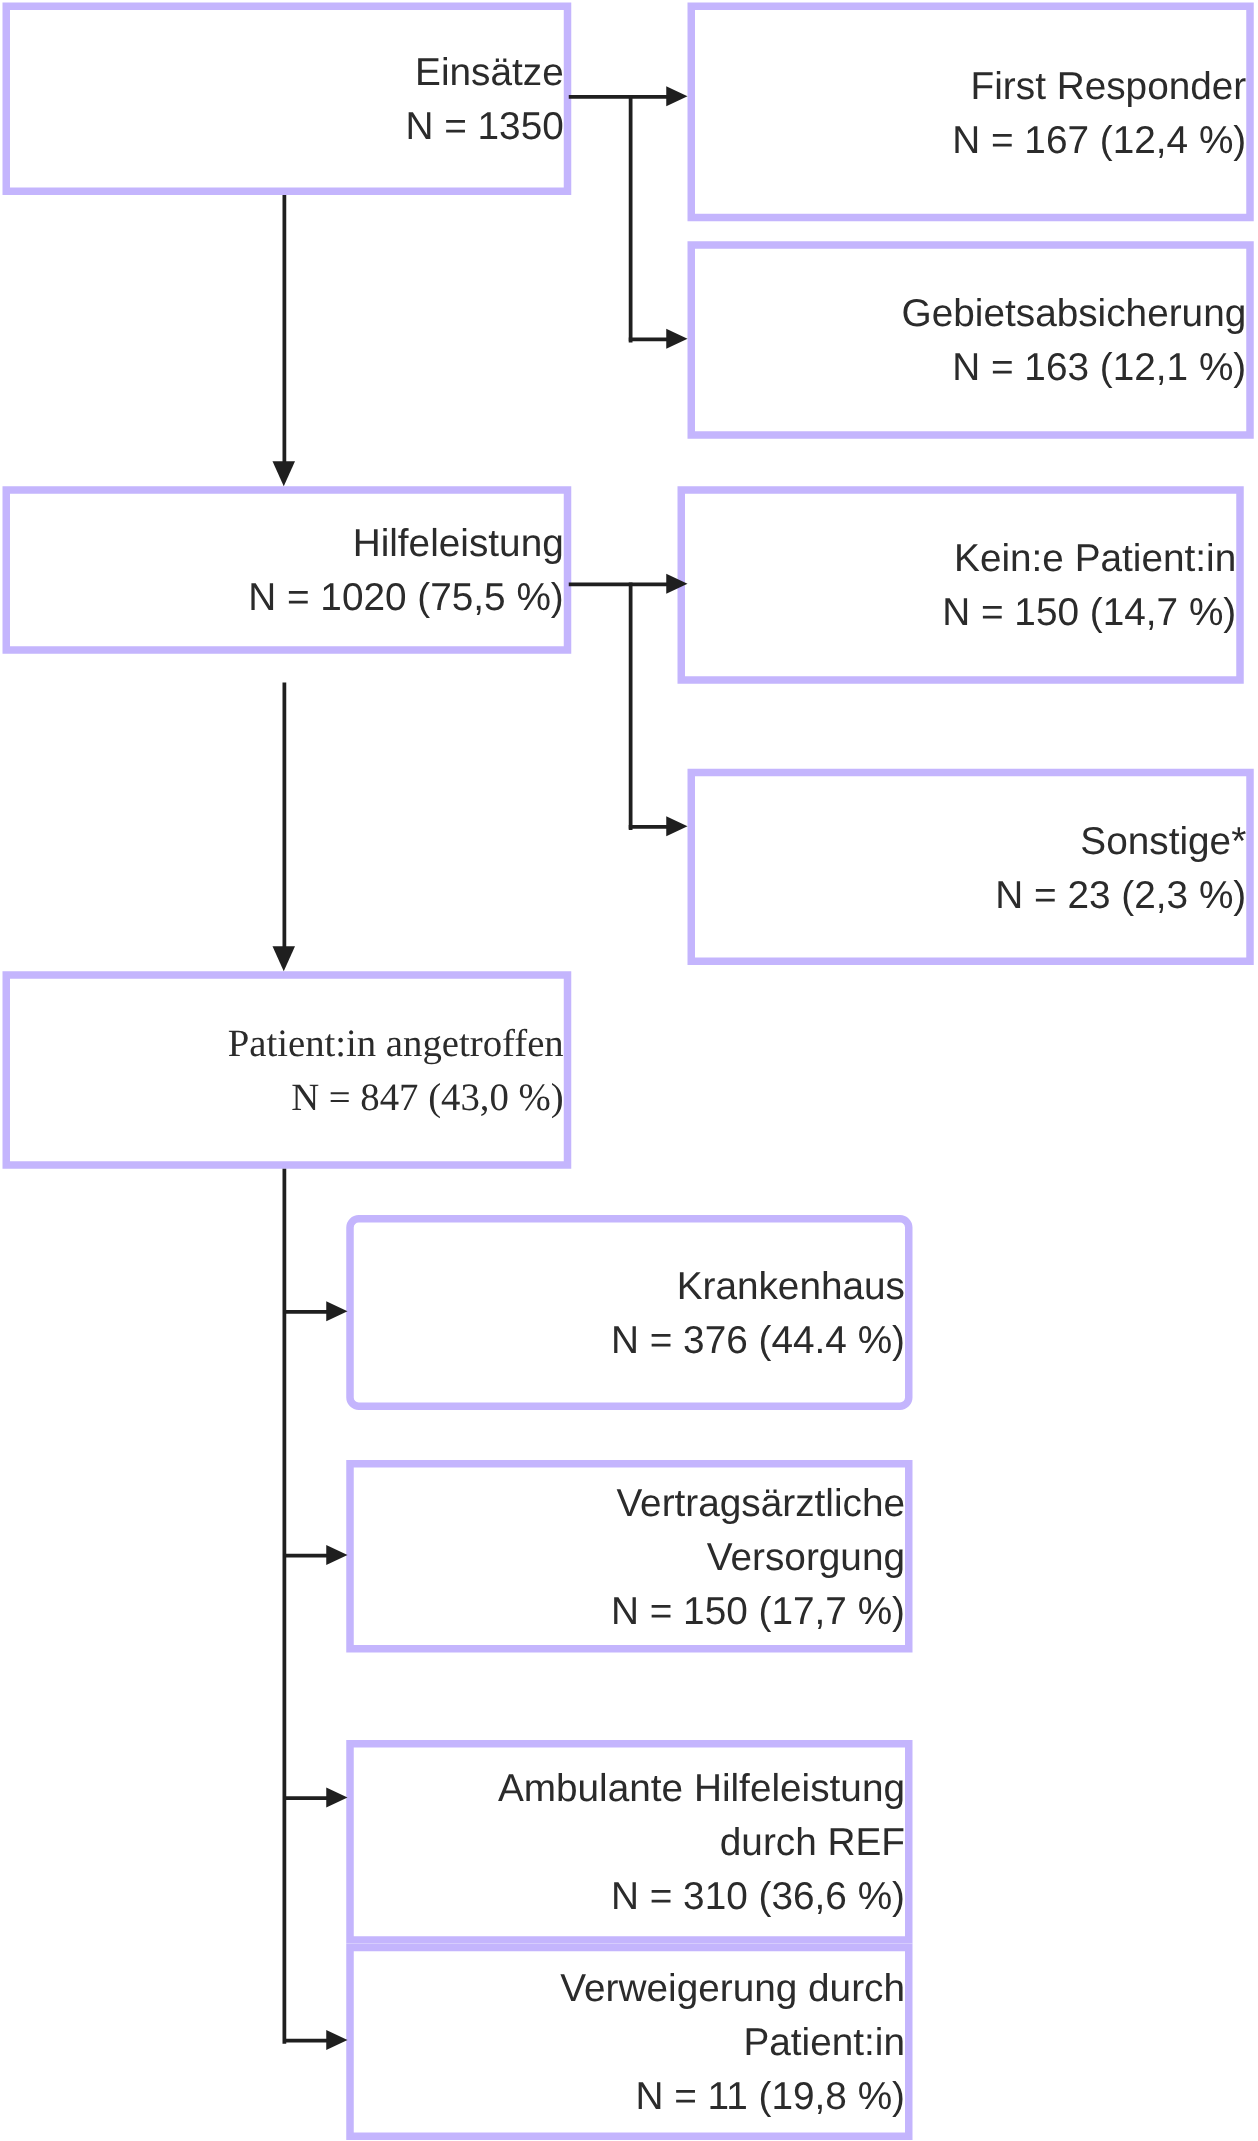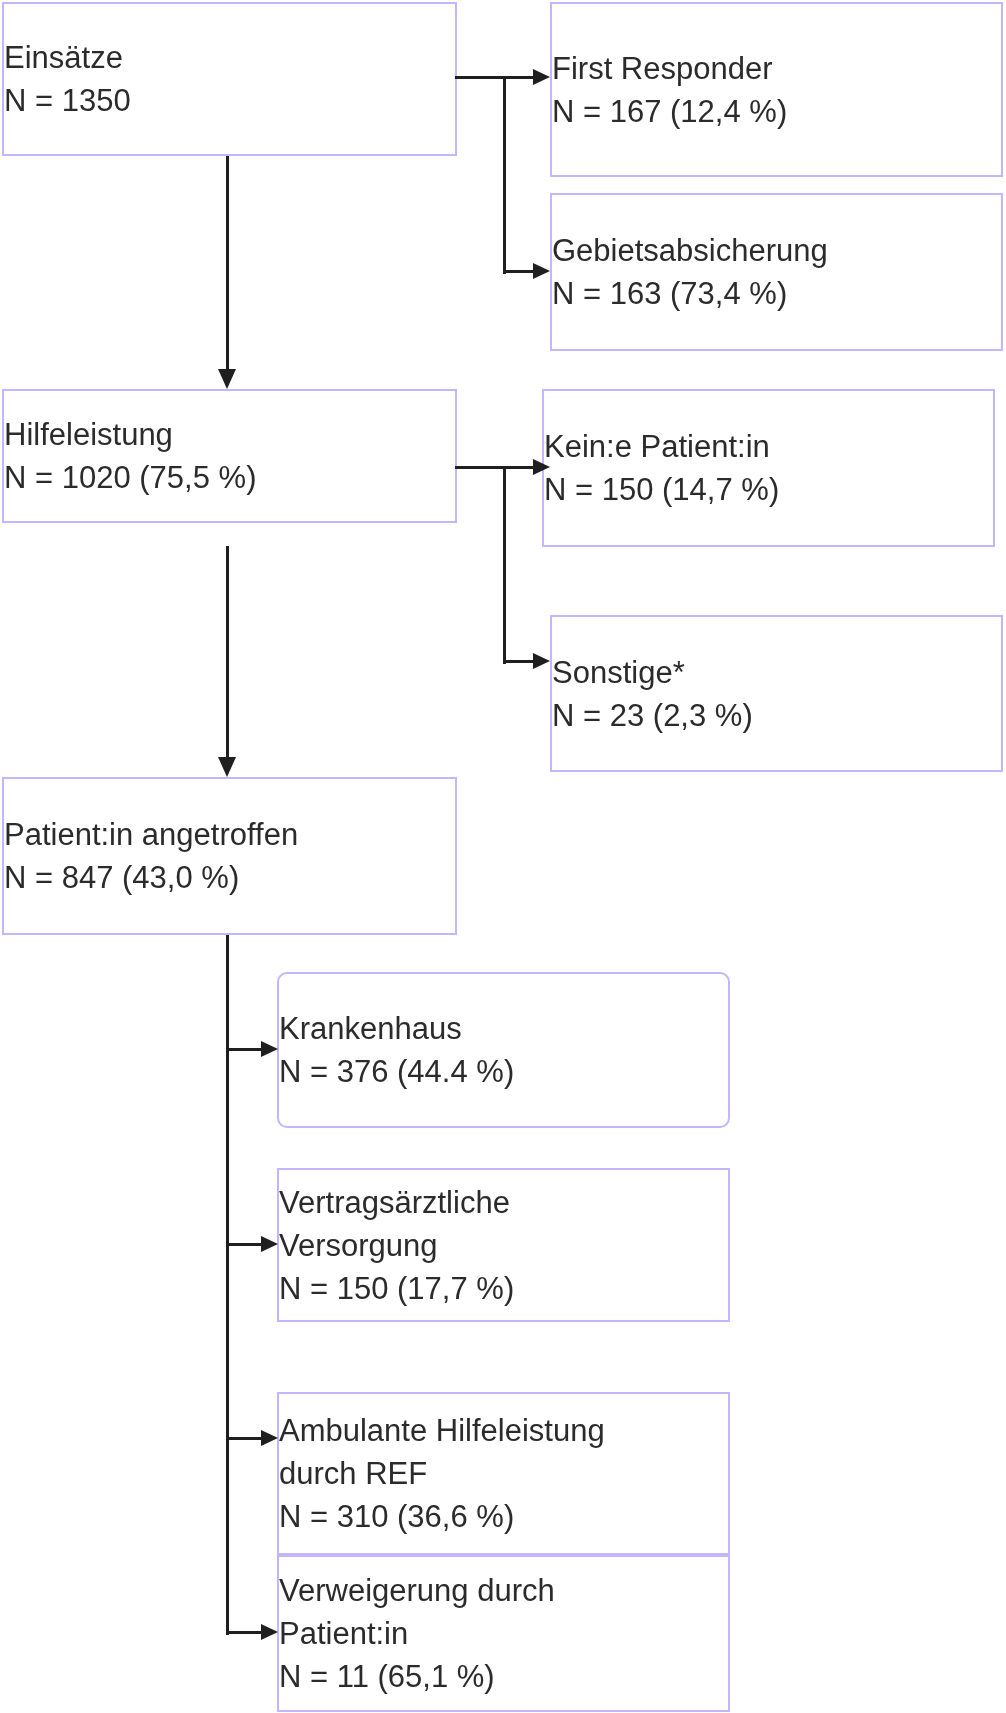--- a/index.html
+++ b/index.html
@@ -8,26 +8,26 @@
     width: 1006px;
     height: 1713px;
     background: #ffffff;
     font-family: "Liberation Sans", "DejaVu Sans", sans-serif;
     color: #2b2b2b;
     overflow: hidden;
   }
   .box {
     position: absolute;
     box-sizing: border-box;
-    border: 2px solid #c4b5fd;
+    border: 6px solid #c4b5fd;
     background: #ffffff;
     display: flex;
     flex-direction: column;
     justify-content: center;
-    align-items: flex-start;
+    align-items: flex-end;
     text-align: center;
     font-size: 31px;
     line-height: 43px;
   }
   .box .txt { white-space: nowrap; }
   .vline, .hline { position: absolute; background: #1f1f1f; }
   .vline { width: 3px; }
   .hline { height: 3px; }
   .arrow-right {
     position: absolute;
@@ -44,21 +44,21 @@
     border-top: 20px solid #1f1f1f;
   }
 
   
   #box-einsaetze        { left: 2px;   top: 2px;    width: 455px; height: 154px; }
   #box-first-responder  { left: 550px; top: 2px;    width: 453px; height: 175px; }
   #box-gebiet           { left: 550px; top: 193px;  width: 453px; height: 158px; }
   #box-hilfeleistung    { left: 2px;   top: 389px;  width: 455px; height: 134px; }
   #box-keine-patientin  { left: 542px; top: 389px;  width: 453px; height: 158px; }
   #box-sonstige         { left: 550px; top: 615px;  width: 453px; height: 157px; }
-  #box-patientin        { left: 2px;   top: 777px;  width: 455px; height: 158px; }
+  #box-patientin        { left: 2px;   top: 777px;  width: 455px; height: 158px; font-family: Liberation Serif, serif; }
   #box-krankenhaus      { left: 277px; top: 972px;  width: 453px; height: 156px; border-radius: 10px; }
   #box-vertrags         { left: 277px; top: 1168px; width: 453px; height: 154px; }
   #box-ambulante        { left: 277px; top: 1360px; width: 453px; height: 163px; margin-top: 32px; }
   #box-verweigerung     { left: 277px; top: 1555px; width: 453px; height: 157px; }
 
   
   #v-einsaetze-hilfe    { left: 226px; top: 156px;  height: 216px; }
   #ad-hilfe             { left: 218px; top: 369px; }
   #v-hilfe-patientin    { left: 226px; top: 546px;  height: 212px; }
   #ad-patientin         { left: 218px; top: 757px; }
@@ -95,21 +95,21 @@
     <div class="txt">N = 1350</div>
   </div>
 
   <div class="box" id="box-first-responder">
     <div class="txt">First Responder</div>
     <div class="txt">N = 167 (12,4 %)</div>
   </div>
 
   <div class="box" id="box-gebiet">
     <div class="txt">Gebietsabsicherung</div>
-    <div class="txt">N = 163 (73,4 %)</div>
+    <div class="txt">N = 163 (12,1 %)</div>
   </div>
 
   <div class="box" id="box-hilfeleistung">
     <div class="txt">Hilfeleistung</div>
     <div class="txt">N = 1020 (75,5 %)</div>
   </div>
 
   <div class="box" id="box-keine-patientin">
     <div class="txt">Kein:e Patient:in</div>
     <div class="txt">N = 150 (14,7 %)</div>
@@ -138,21 +138,21 @@
 
   <div class="box" id="box-ambulante">
     <div class="txt">Ambulante Hilfeleistung</div>
     <div class="txt">durch REF</div>
     <div class="txt">N = 310 (36,6 %)</div>
   </div>
 
   <div class="box" id="box-verweigerung">
     <div class="txt">Verweigerung durch</div>
     <div class="txt">Patient:in</div>
-    <div class="txt">N = 11 (65,1 %)</div>
+    <div class="txt">N = 11 (19,8 %)</div>
   </div>
 
   <div class="vline" id="v-einsaetze-hilfe"></div>
   <div class="arrow-down" id="ad-hilfe"></div>
 
   <div class="vline" id="v-hilfe-patientin"></div>
   <div class="arrow-down" id="ad-patientin"></div>
 
   <div class="hline" id="h-einsaetze-out"></div>
   <div class="arrow-right" id="ar-first-responder"></div>

